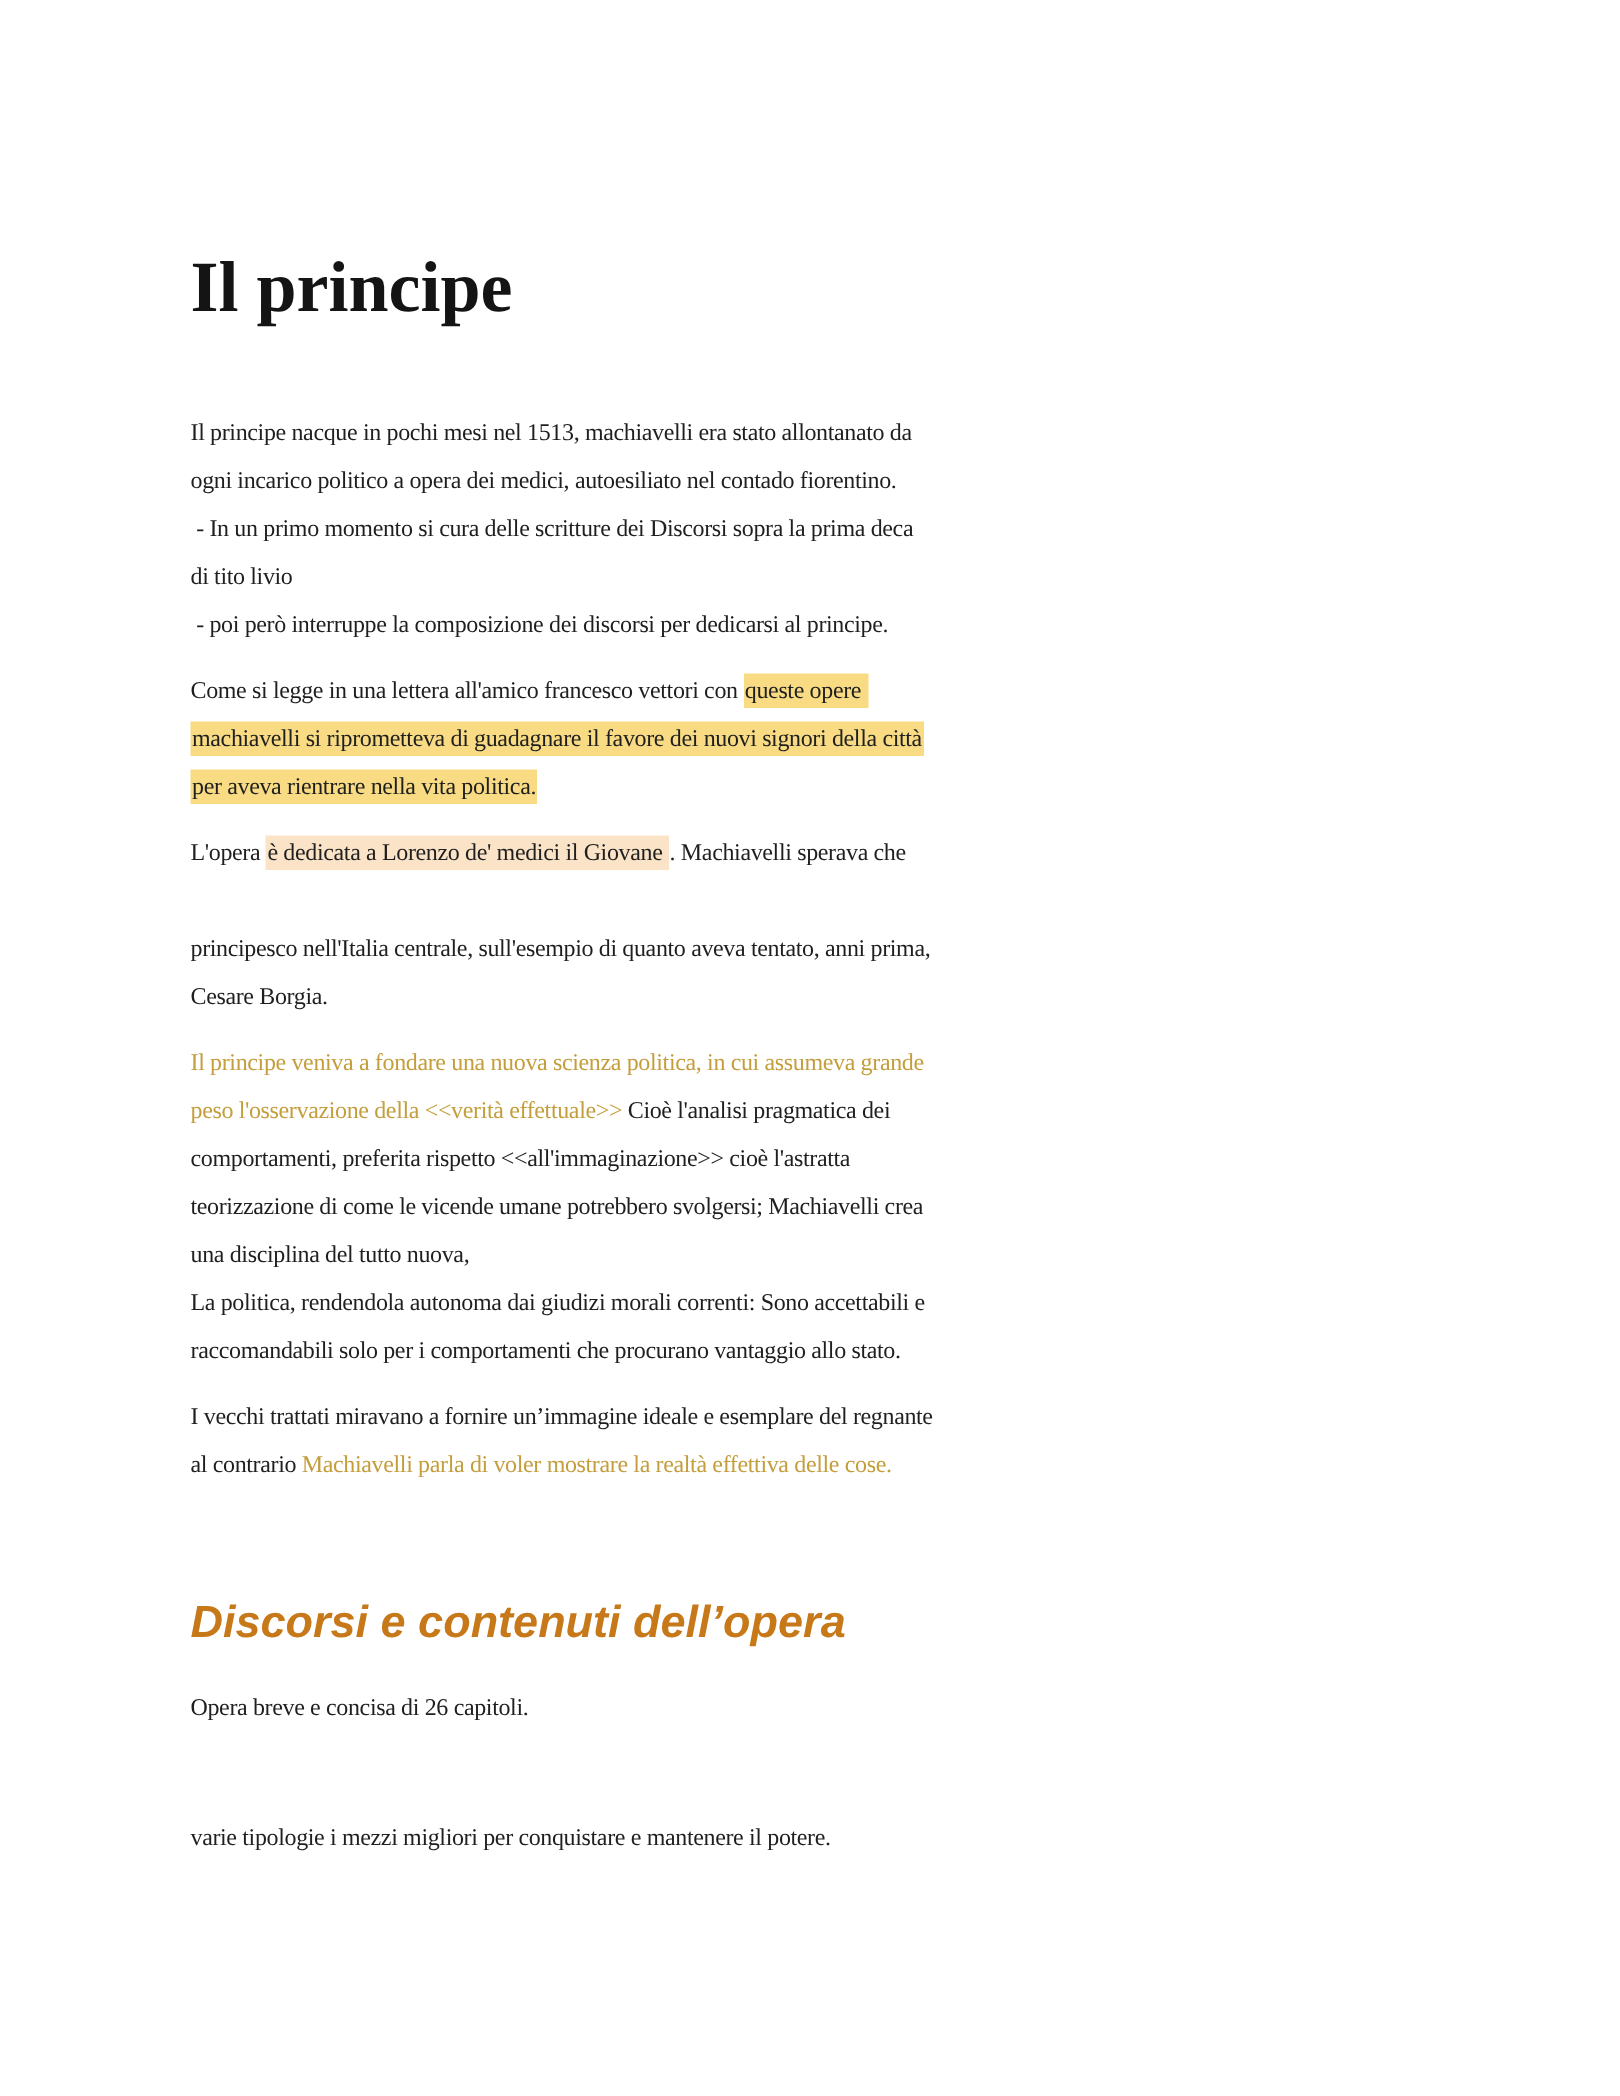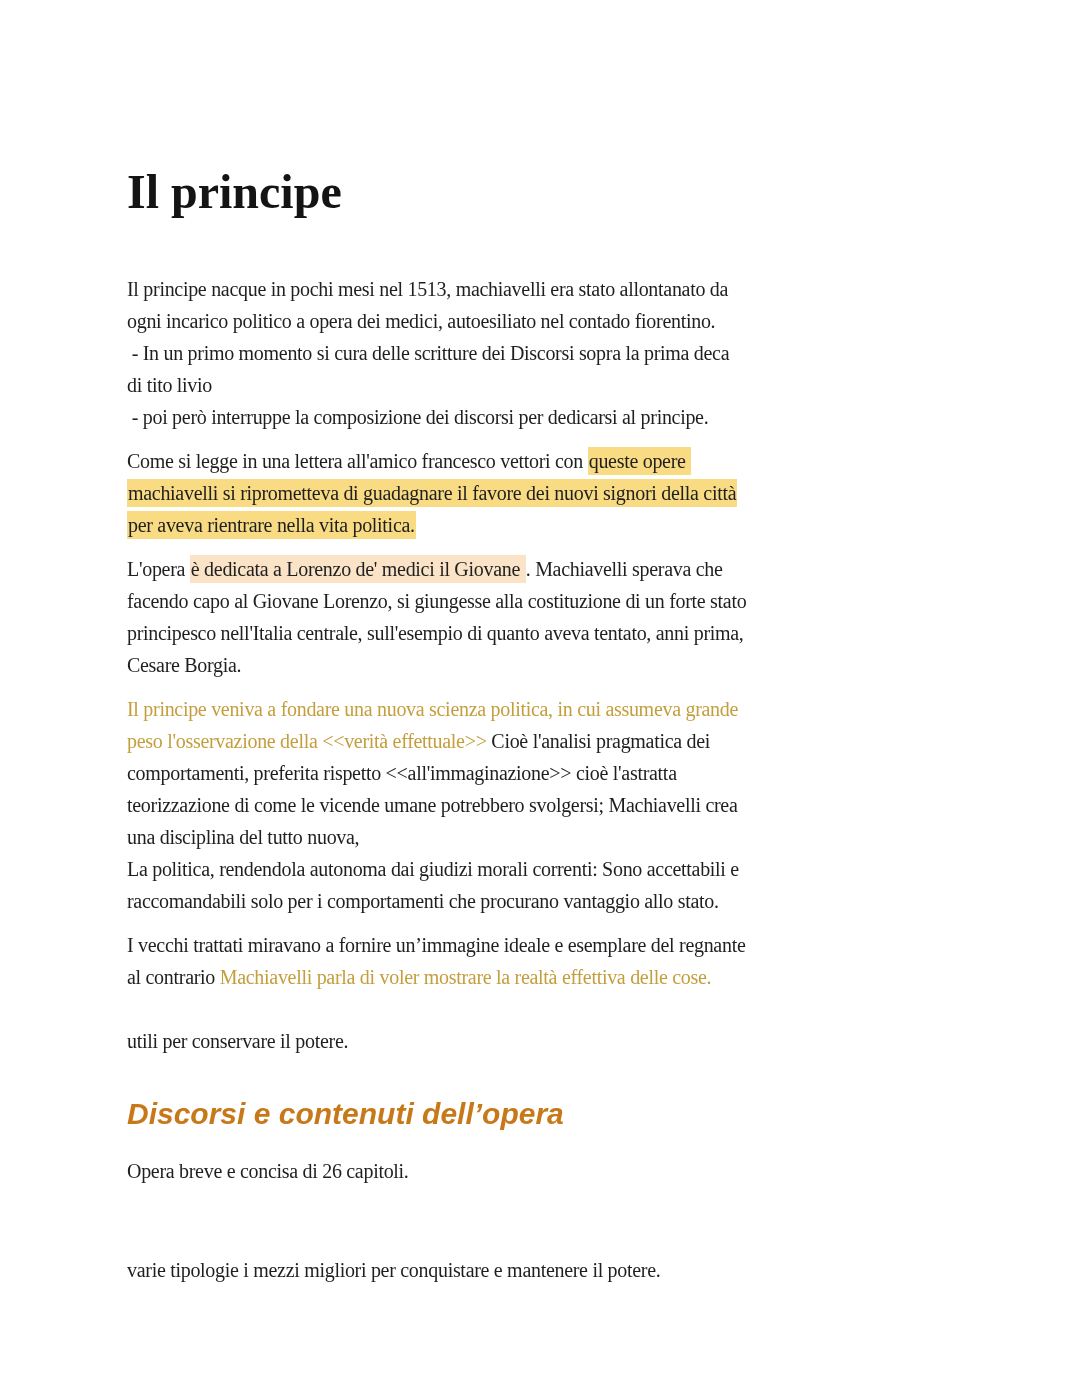--- a/index.html
+++ b/index.html
@@ -29,29 +29,29 @@
   h1.doc-title{
     font-family:"Liberation Serif","DejaVu Serif",serif;
     font-weight:700;
     font-size:48px;
     line-height:55px;
     color:#141414;
     margin:0 0 54px 0;
   }
   p.body-para{
     font-family:"Liberation Serif","DejaVu Serif",serif;
-    font-size:20px;
+    font-size:16px;
     line-height:32px;
     letter-spacing:-0.015em;
     color:var(--body-text);
     white-space:pre-wrap;
     margin:0 0 12px 0;
     font-feature-settings:"onum";
   }
-  p.extra-gap{margin-bottom:35px;}
+  p.extra-gap{margin-bottom:23px;}
   h2.section-heading{
     font-family:"Liberation Sans","DejaVu Sans",sans-serif;
     font-weight:700;
     font-style:italic;
     font-size:30px;
     line-height:38px;
     color:var(--heading-orange);
     margin:38px 0 22px 0;
   }
   .hl-yellow{background-color:var(--hl-yellow);padding:3px 1px;}
@@ -63,25 +63,25 @@
 
 <div class="page">
   <main class="doc">
 
     <h1 class="doc-title">Il principe</h1>
 
     <p class="body-para"><span>Il principe nacque in pochi mesi nel 1513, machiavelli era stato allontanato da</span><br><span>ogni incarico politico a opera dei medici, autoesiliato nel contado fiorentino.</span><br><span> - In un primo momento si cura delle scritture dei Discorsi sopra la prima deca</span><br><span>di tito livio</span><br><span> - poi però interruppe la composizione dei discorsi per dedicarsi al principe.</span></p>
 
     <p class="body-para"><span>Come si legge in una lettera all'amico francesco vettori con </span><span class="hl-yellow">queste opere </span><br><span class="hl-yellow">machiavelli si riprometteva di guadagnare il favore dei nuovi signori della città</span><br><span class="hl-yellow">per aveva rientrare nella vita politica.</span></p>
 
-    <p class="body-para"><span>L'opera </span><span class="hl-peach">è dedicata a Lorenzo de' medici il Giovane </span><span>. Machiavelli sperava che</span><br><span>facendo capo al Giovane Lorenzo, si giungesse alla costituzione di un forte stato</span><br><span>principesco nell'Italia centrale, sull'esempio di quanto aveva tentato, anni prima,</span><br><span>Cesare Borgia.</span></p>
+    <p class="body-para"><span>L'opera </span><span class="hl-peach">è dedicata a Lorenzo de' medici il Giovane </span><span>. Machiavelli sperava che</span><br><br><span>principesco nell'Italia centrale, sull'esempio di quanto aveva tentato, anni prima,</span><br><span>Cesare Borgia.</span></p>
 
     <p class="body-para"><span class="gold">Il principe veniva a fondare una nuova scienza politica, in cui assumeva grande</span><br><span class="gold">peso l'osservazione della &lt;&lt;verità effettuale&gt;&gt;</span><span> Cioè l'analisi pragmatica dei</span><br><span>comportamenti, preferita rispetto &lt;&lt;all'immaginazione&gt;&gt; cioè l'astratta</span><br><span>teorizzazione di come le vicende umane potrebbero svolgersi; Machiavelli crea</span><br><span>una disciplina del tutto nuova,</span><br><span>La politica, rendendola autonoma dai giudizi morali correnti: Sono accettabili e</span><br><span>raccomandabili solo per i comportamenti che procurano vantaggio allo stato.</span></p>
 
-    <p class="body-para"><span>I vecchi trattati miravano a fornire un’immagine ideale e esemplare del regnante</span><br><span>al contrario </span><span class="gold">Machiavelli parla di voler mostrare la realtà effettiva delle cose.</span><br><br><span>utili per conservare il potere.</span></p>
+    <p class="body-para"><span>I vecchi trattati miravano a fornire un’immagine ideale e esemplare del regnante</span><br><span>al contrario </span><span class="gold">Machiavelli parla di voler mostrare la realtà effettiva delle cose.</span><br><br></p>
 
     <h2 class="section-heading">Discorsi e contenuti dell’opera</h2>
 
     <p class="body-para extra-gap"><span>Opera breve e concisa di 26 capitoli.</span></p>
 
     <p class="body-para"><br><span>varie tipologie i mezzi migliori per conquistare e mantenere il potere.</span></p>
 
   </main>
 </div>
 

